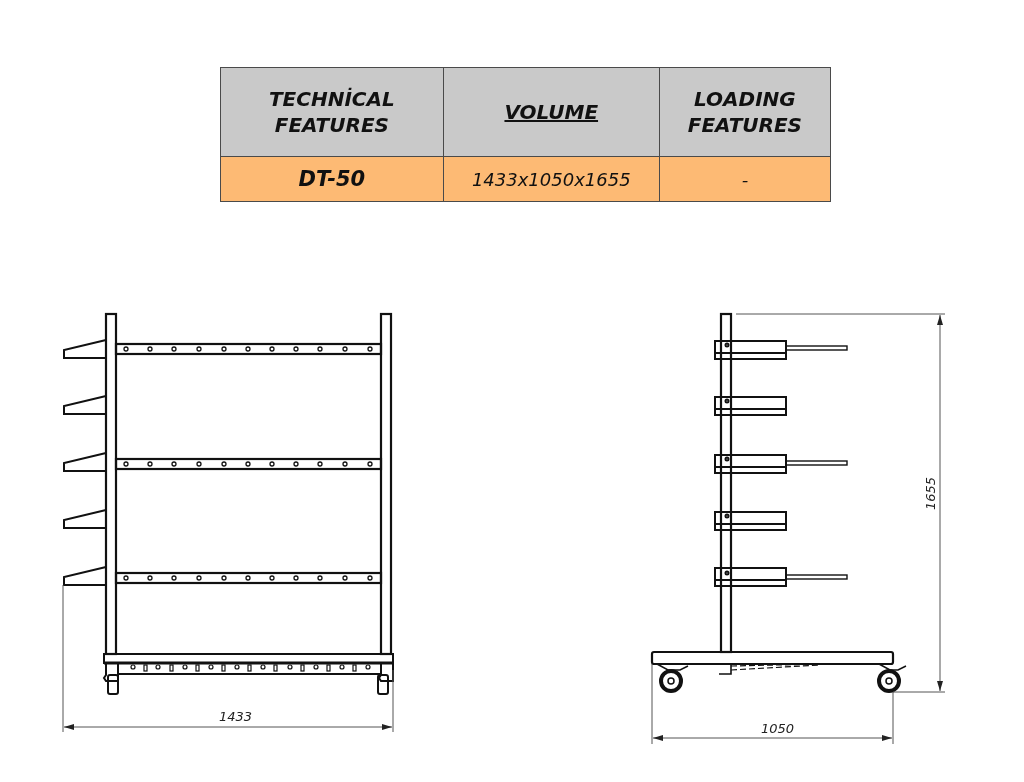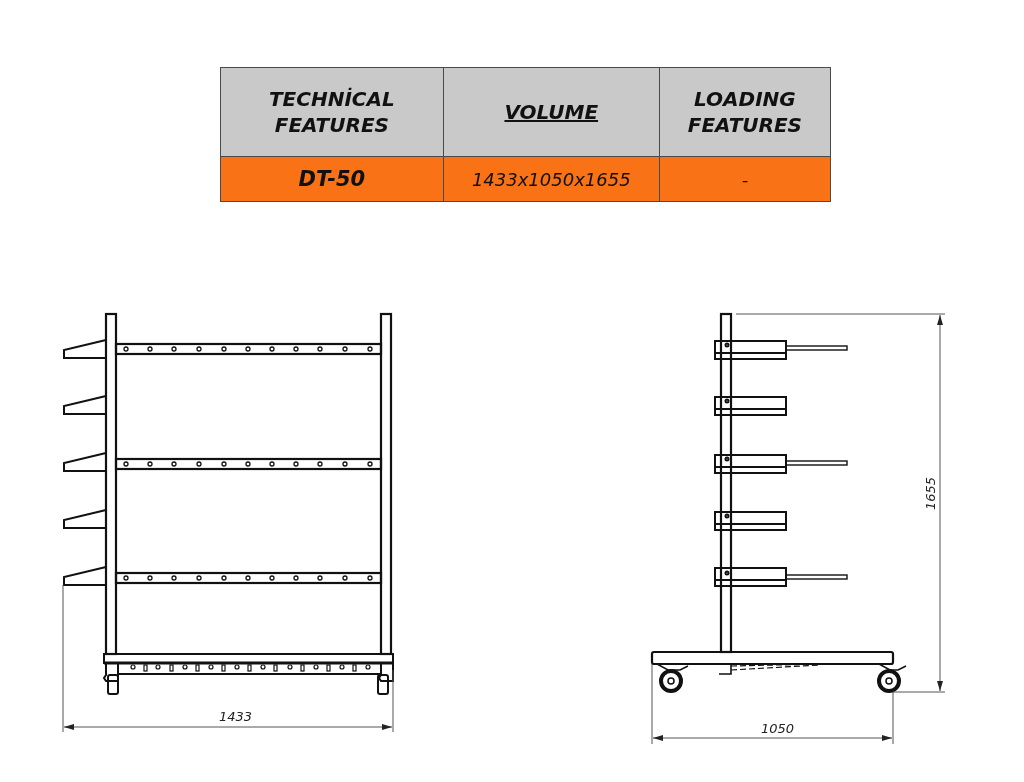--- a/index.html
+++ b/index.html
@@ -1,20 +1,20 @@
 <!DOCTYPE html>
 <html><head>
 <meta charset="utf-8">
 <style>
   html, body { margin:0; padding:0; background:#ffffff; }
   body { width:1024px; height:782px; position:relative; overflow:hidden; font-family:"Liberation Sans", sans-serif; }
   .spec-table { position:absolute; left:220px; top:67px; width:611px; border-collapse:collapse; }
   .spec-table td { border:1px solid #4a4a4a; text-align:center; vertical-align:middle; font-family:"DejaVu Sans", sans-serif; font-style:italic; color:#111; padding:0; }
   .spec-table tr.head td { background:#c9c9c9; height:88px; font-weight:bold; font-size:20px; line-height:26px; }
-  .spec-table tr.row td { background:#f97316; height:44px; font-size:18px; }
+  .spec-table tr.row td { background:#fdba74; height:44px; font-size:18px; }
   .spec-table tr.row td.model { font-weight:bold; font-size:21px; }
   .col1 { width:230px; } .col2 { width:220px;text-decoration:underline; } .col3 { width:175px;margin-left:40px; }
   svg.drawing { position:absolute; left:0; top:0; }
   .dim-text { font-family:"DejaVu Sans", sans-serif; font-style:italic; font-size:13px; fill:#222; }
 </style>
 </head>
 <body>
 
 <table class="spec-table">
   <tbody>

